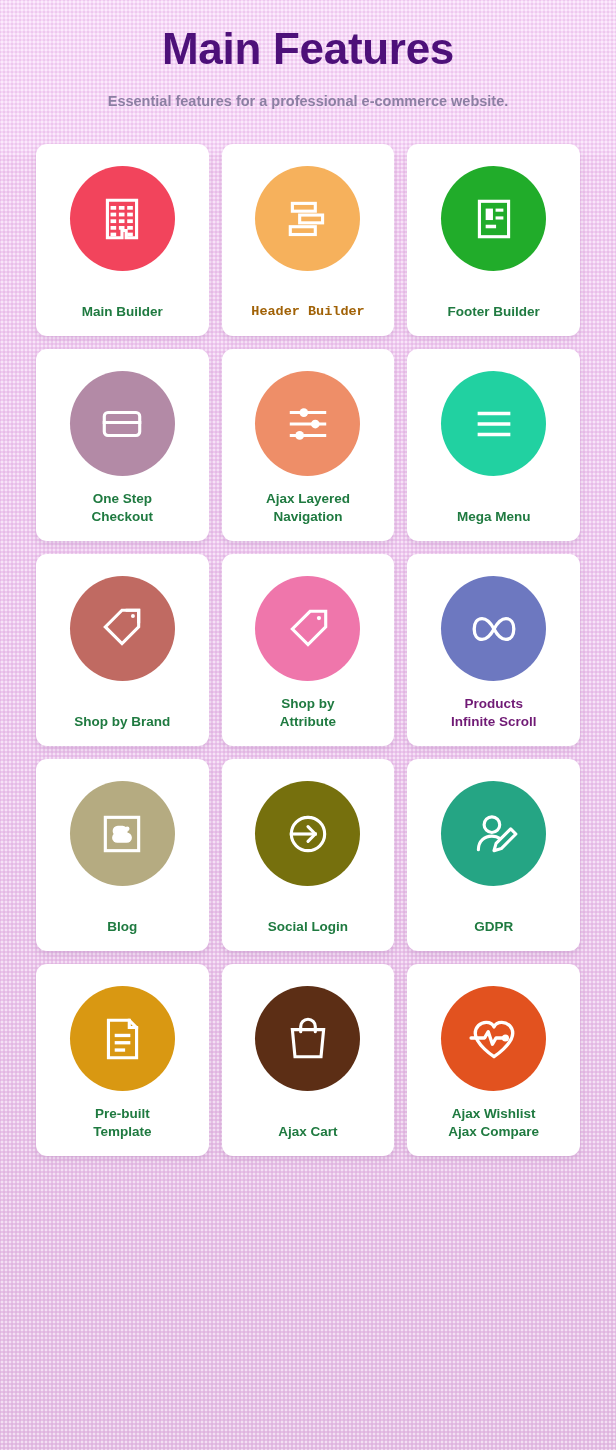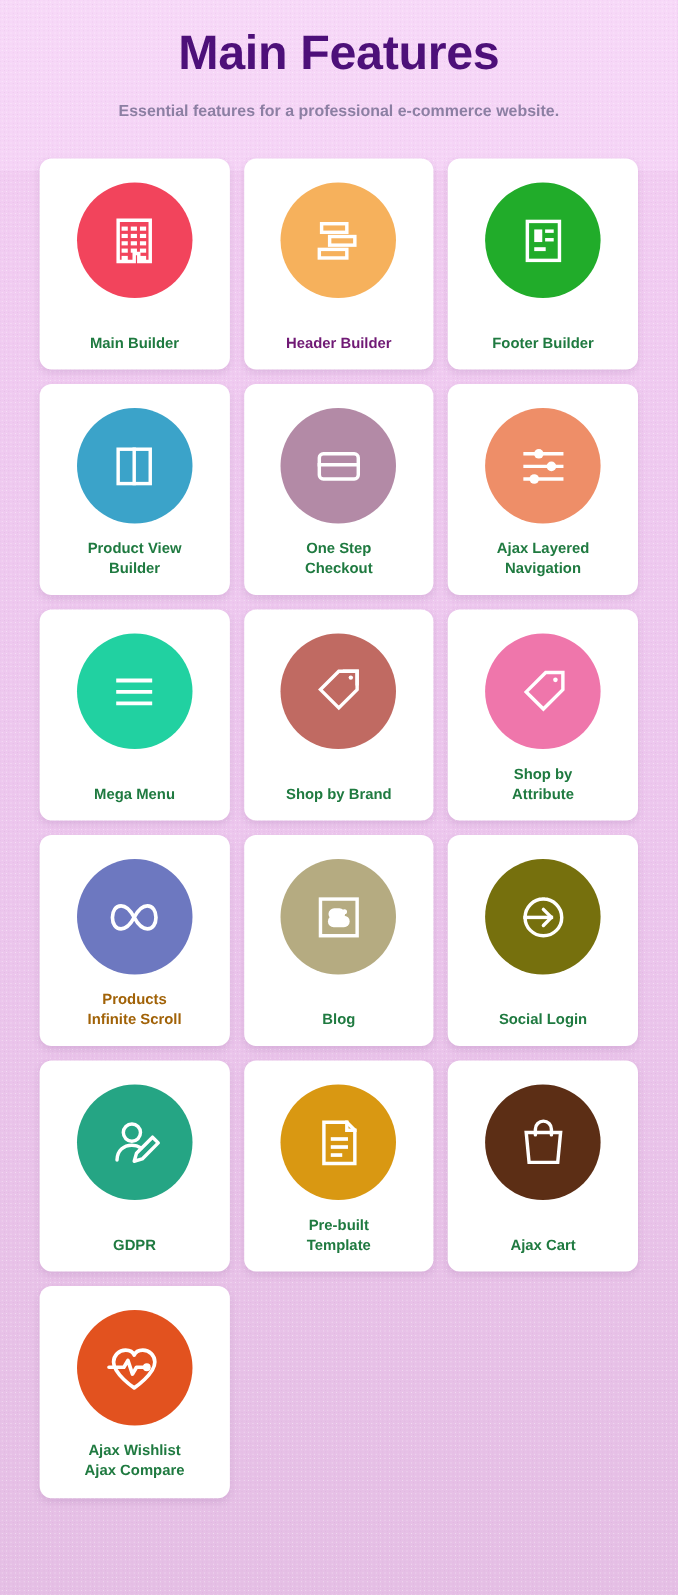--- a/index.html
+++ b/index.html
@@ -158,43 +158,33 @@
       <div class="card-label" style="color: rgb(31, 122, 64);">Main Builder</div>
     </div>
     <div class="card">
       <div class="icon-circle" style="background: rgb(246, 177, 92);">
         <svg width="50" height="50" viewBox="0 0 48 48" fill="none" stroke="#ffffff" stroke-width="2.6" stroke-linecap="square" stroke-linejoin="miter">
           <rect x="9" y="9" width="22" height="7.5" stroke-width="3"></rect>
           <rect x="16" y="20.2" width="22" height="7.5" stroke-width="3"></rect>
           <rect x="7" y="31.4" width="24" height="7.5" stroke-width="3"></rect>
         </svg>
       </div>
-      <div class="card-label" style="color: #701a75;">Header Builder</div>
+      <div class="card-label" style="color: #a16207; font-family: Liberation Mono, monospace;">Header Builder</div>
     </div>
     <div class="card">
       <div class="icon-circle" style="background: rgb(33, 172, 42);">
         <svg width="50" height="50" viewBox="0 0 48 48" fill="none" stroke="#ffffff" stroke-width="2.6" stroke-linecap="square" stroke-linejoin="miter">
           <rect x="10" y="7" width="28" height="34" stroke-width="3"></rect>
           <rect x="16" y="14" width="7" height="11" fill="#ffffff" stroke="none"></rect>
           <rect x="25.5" y="14" width="7.5" height="3" fill="#ffffff" stroke="none"></rect>
           <rect x="25.5" y="21.5" width="7.5" height="3" fill="#ffffff" stroke="none"></rect>
           <rect x="16" y="29.5" width="10" height="3.4" fill="#ffffff" stroke="none"></rect>
         </svg>
       </div>
       <div class="card-label" style="color: rgb(31, 122, 64);">Footer Builder</div>
-    </div>
-    <div class="card">
-      <div class="icon-circle" style="background: rgb(59, 163, 201);">
-        <svg width="50" height="50" viewBox="0 0 48 48" fill="none" stroke="#ffffff" stroke-width="2.6" stroke-linecap="square" stroke-linejoin="miter">
-          <rect x="10" y="9" width="28" height="30" stroke-width="3"></rect>
-          <line x1="24" y1="9" x2="24" y2="39" stroke-width="3"></line>
-        </svg>
-      </div>
-      <div class="card-label" style="color: rgb(31, 122, 64);">Product View
-Builder</div>
     </div>
     <div class="card">
       <div class="icon-circle" style="background: rgb(179, 138, 166);">
         <svg width="50" height="50" viewBox="0 0 48 48" fill="none" stroke="#ffffff" stroke-width="2.6" stroke-linecap="square" stroke-linejoin="miter">
           <rect x="7" y="13" width="34" height="22" rx="3.5" stroke-width="3"></rect>
           <line x1="7" y1="22.5" x2="41" y2="22.5" stroke-width="3"></line>
         </svg>
       </div>
       <div class="card-label" style="color: rgb(31, 122, 64);">One Step
 Checkout</div>
@@ -242,21 +232,21 @@
       </div>
       <div class="card-label" style="color: rgb(31, 122, 64);">Shop by
 Attribute</div>
     </div>
     <div class="card">
       <div class="icon-circle" style="background: rgb(109, 120, 192);">
         <svg width="50" height="50" viewBox="0 0 48 48" fill="none" stroke="#ffffff" stroke-width="2.6" stroke-linecap="square" stroke-linejoin="miter">
           <path d="M24 24 C20 16.5 16 14 12.5 14 C7.8 14 5 18.3 5 24 C5 29.7 7.8 34 12.5 34 C16 34 20 31.5 24 24 C28 16.5 32 14 35.5 14 C40.2 14 43 18.3 43 24 C43 29.7 40.2 34 35.5 34 C32 34 28 31.5 24 24 Z" stroke-width="3.2" stroke-linejoin="round" stroke-linecap="round"></path>
         </svg>
       </div>
-      <div class="card-label" style="color: #a16207;">Products
+      <div class="card-label" style="color: #701a75;">Products
 Infinite Scroll</div>
     </div>
     <div class="card">
       <div class="icon-circle" style="background: rgb(181, 171, 129);">
         <svg width="50" height="50" viewBox="0 0 48 48" fill="none" stroke="#ffffff" stroke-width="2.6" stroke-linecap="square" stroke-linejoin="miter">
           <rect x="8" y="8" width="32" height="32" stroke-width="3"></rect>
           <path d="M20 16 H24.5 A5 5 0 0 1 24.5 26 H20 A5 5 0 0 1 20 16 Z" fill="#ffffff" stroke="none"></path>
           <path d="M19.5 22.5 H28.5 A5 5 0 0 1 28.5 32.5 H19.5 A5 5 0 0 1 19.5 22.5 Z" fill="#ffffff" stroke="none"></path>
           <circle cx="29" cy="19" r="2.2" fill="#ffffff" stroke="none"></circle>
         </svg>

